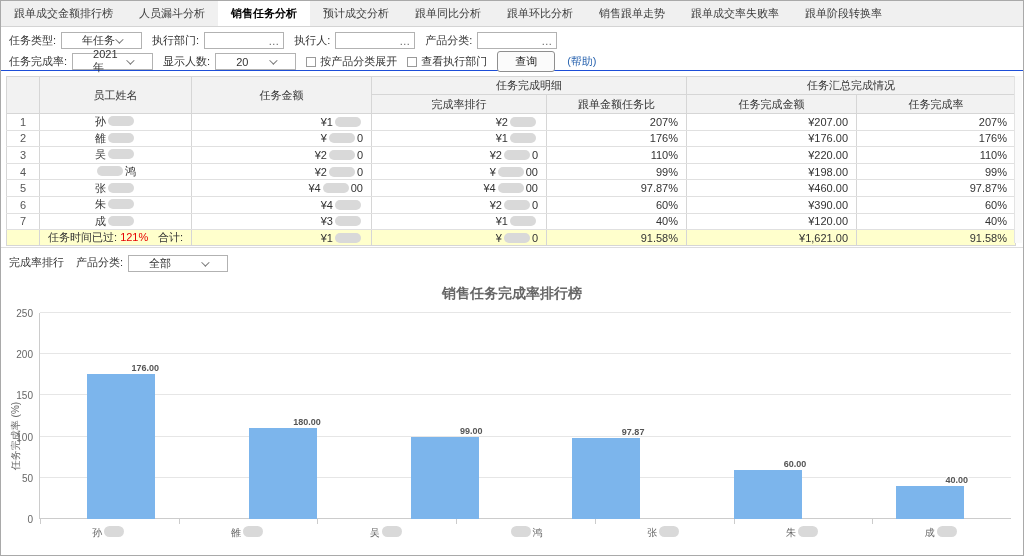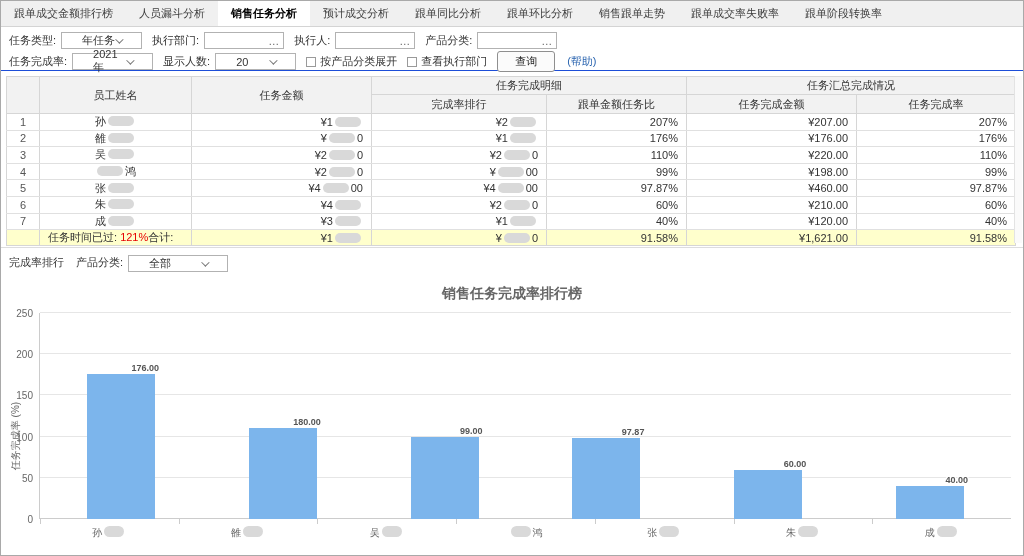--- a/index.html
+++ b/index.html
@@ -40,21 +40,21 @@
   table { border-collapse:collapse; table-layout:fixed; font-size:11px; color:#333; }
   th, td { border:1px solid #d6d6d6; overflow:hidden; white-space:nowrap; }
   th { background:#f2f2f2; font-weight:normal; text-align:center; color:#333; }
   thead tr:first-child th { height:18px; }
   thead tr:last-child th { height:19px; }
   tbody td { height:16.6px; padding:0 8px; border-color:#e0e0e0 #d6d6d6; background:#fff; }
   td.num { text-align:right; }
   td.ctr { text-align:center; }
   td.rnum { text-align:center; color:#555; }
   tfoot td { height:14px; background:#ffffcc; padding:0 8px; border-color:#d6d6d6; }
-  .totalname { display:flex; justify-content:flex-start; }
+  .totalname { display:flex; justify-content:space-between; }
   .red { color:#e60000; }
   .c0{width:33px}.c1{width:152px}.c2{width:180px}.c3{width:175px}
   .c4{width:140px}.c5{width:170px}.c6{width:159px}
   .gutter { position:absolute; top:75px; right:1px; width:8px; height:167px;
             background:#fafafa; border-left:1px solid #e3e3e3; }
 
   .blob { display:inline-block; width:26px; height:10px; background:#d9d9d9;
           border-radius:6px; vertical-align:-1px; margin:0 2px; filter:blur(.5px); }
   .xl .blob { width:20px; height:11px; }
 
@@ -218,21 +218,21 @@
             <td class="num">97.87%</td>
             <td class="num">¥460.00</td>
             <td class="num">97.87%</td>
           </tr>
           <tr>
             <td class="rnum">6</td>
             <td class="ctr">朱<span class="blob"></span></td>
             <td class="num">¥4<span class="blob"></span></td>
             <td class="num">¥2<span class="blob"></span>0</td>
             <td class="num">60%</td>
-            <td class="num">¥210.00</td>
+            <td class="num">¥390.00</td>
             <td class="num">60%</td>
           </tr>
           <tr>
             <td class="rnum">7</td>
             <td class="ctr">成<span class="blob"></span></td>
             <td class="num">¥3<span class="blob"></span></td>
             <td class="num">¥1<span class="blob"></span></td>
             <td class="num">40%</td>
             <td class="num">¥120.00</td>
             <td class="num">40%</td>

